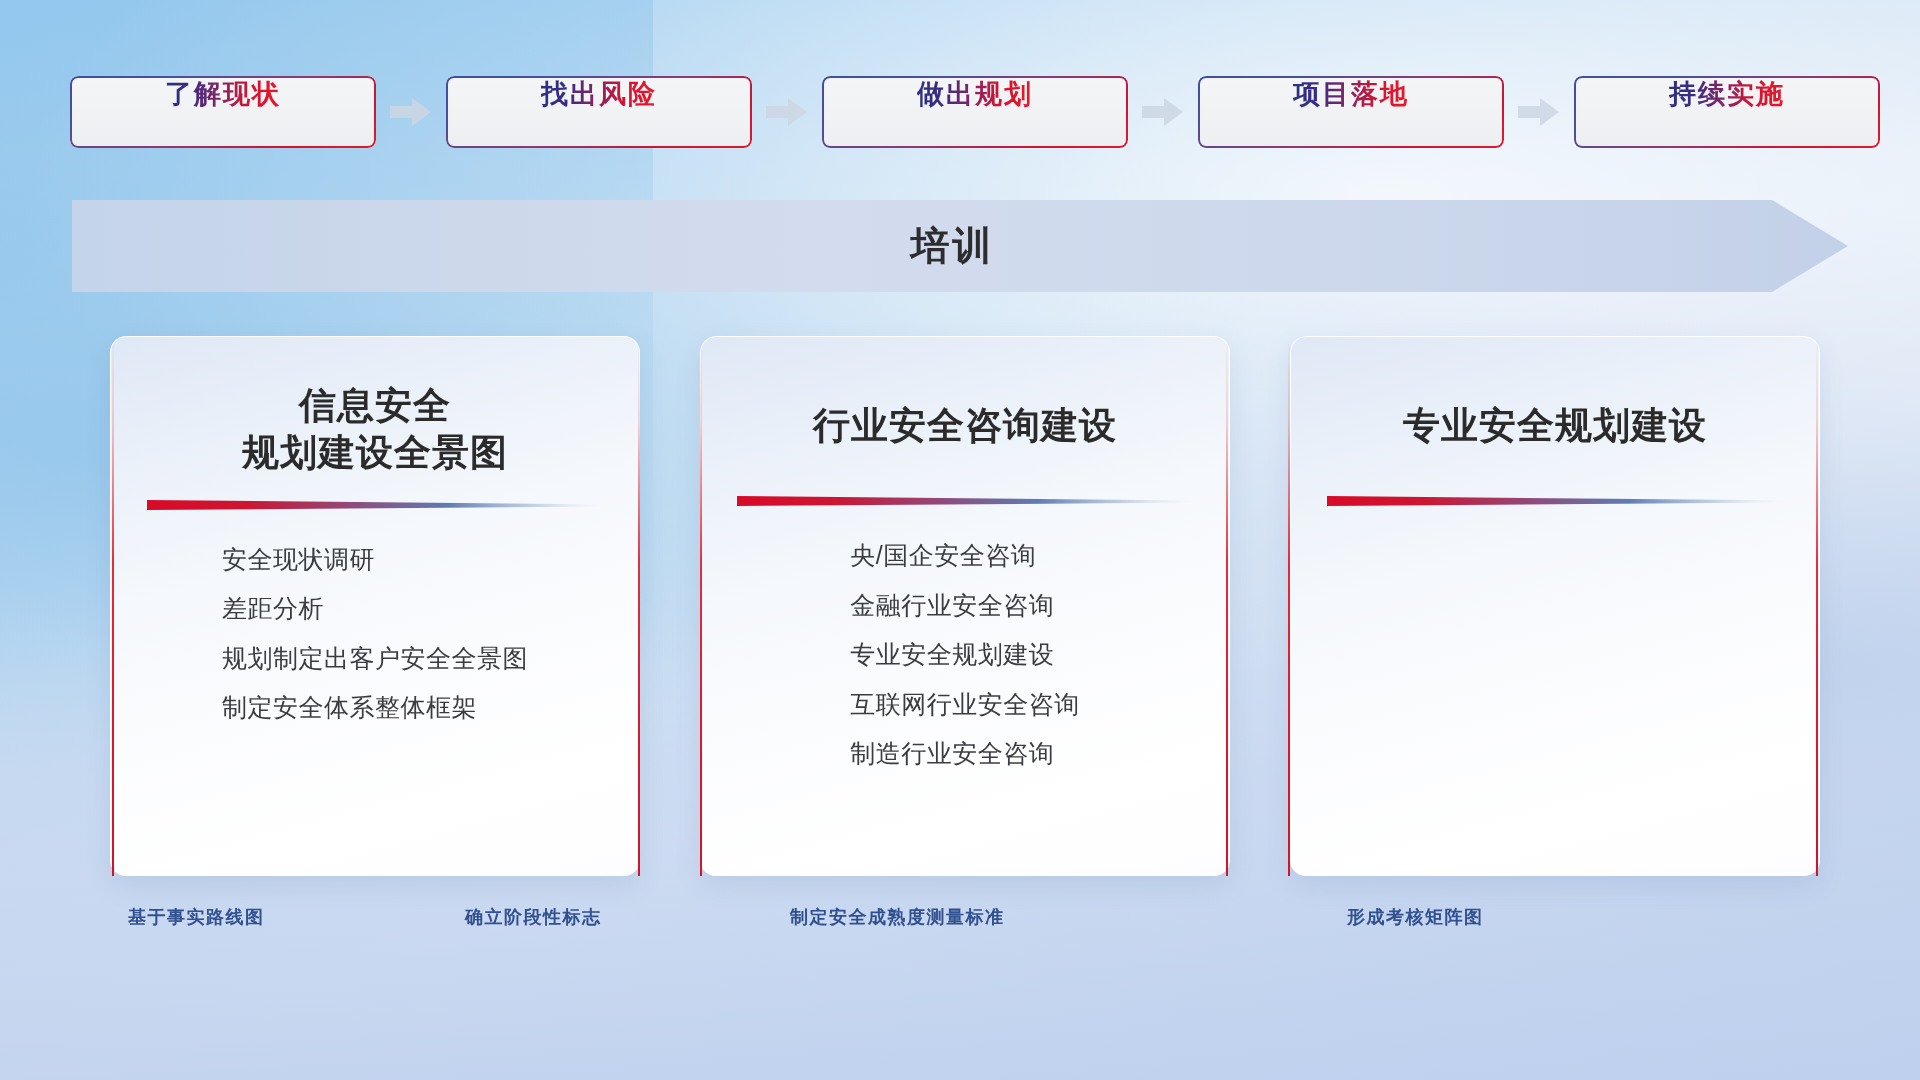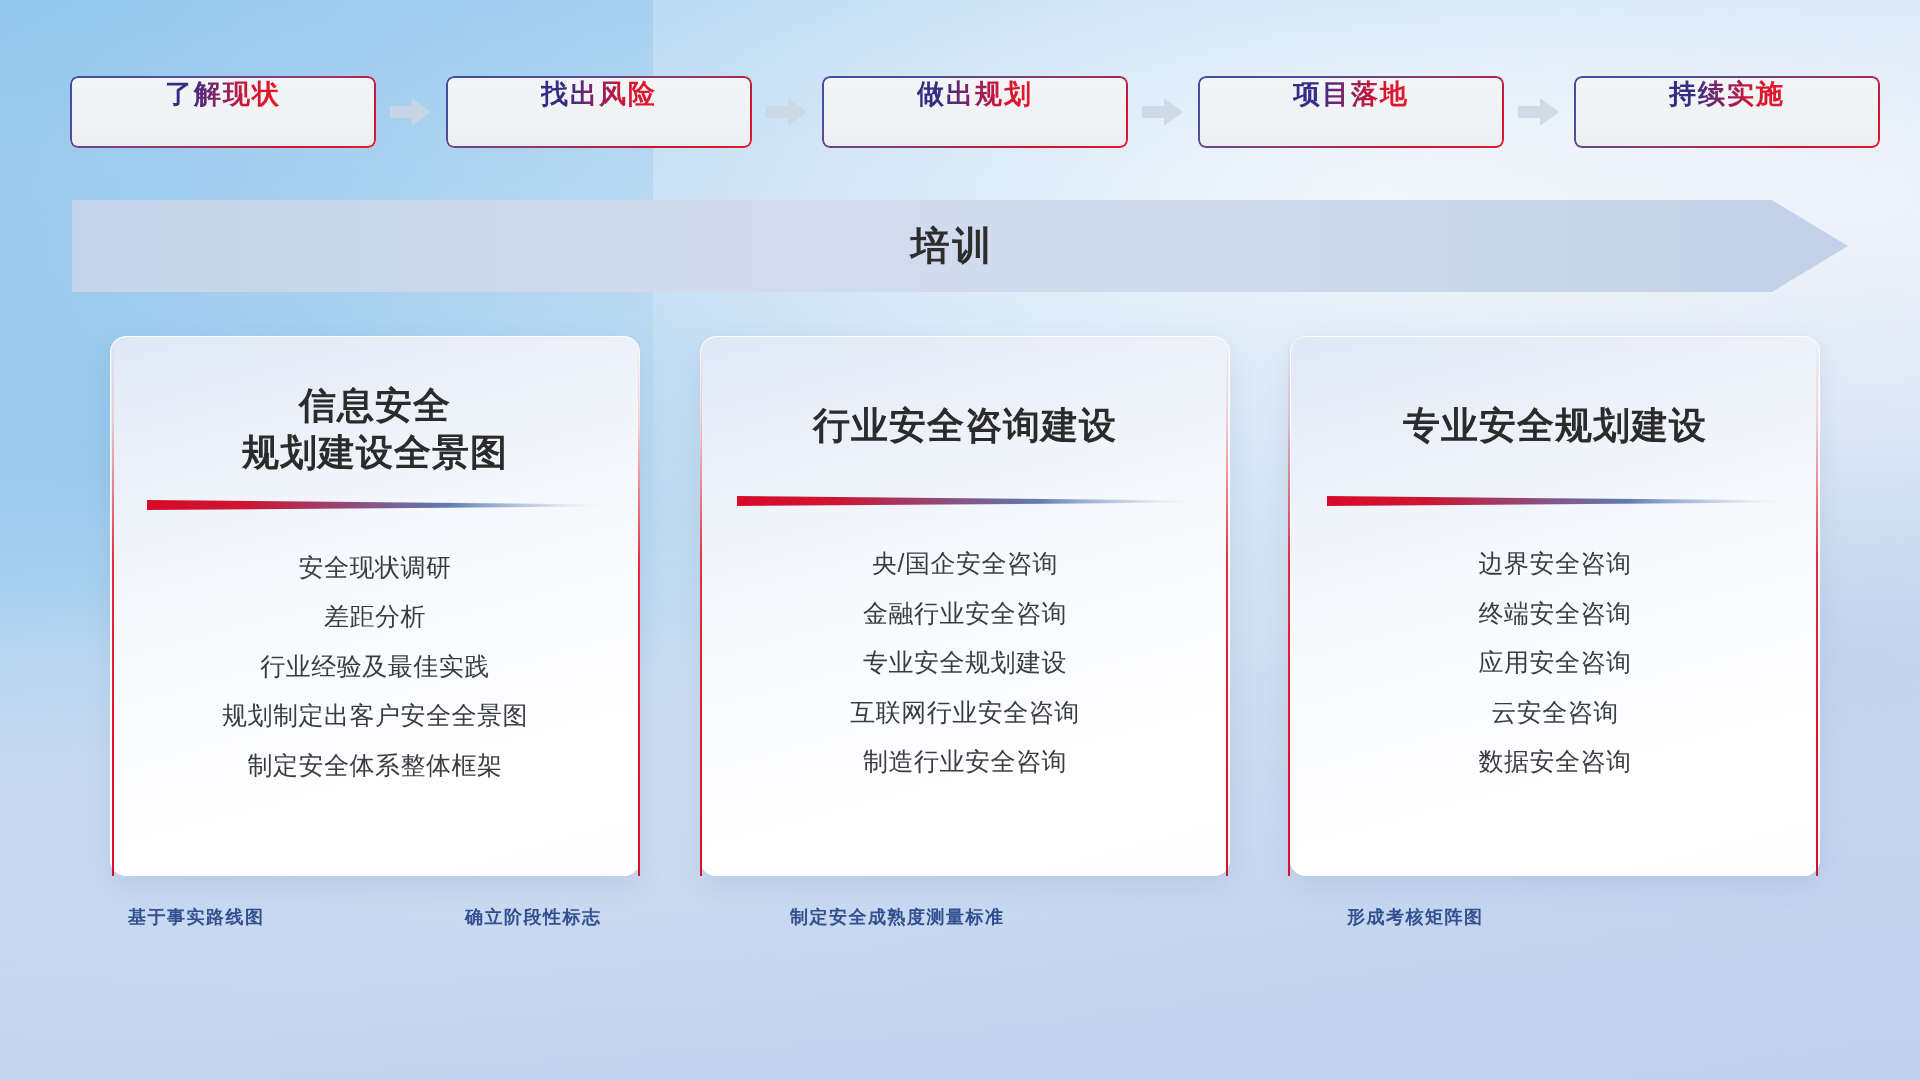--- a/index.html
+++ b/index.html
@@ -86,21 +86,21 @@
   }
   .card-inner{position:relative;z-index:1;height:100%;display:flex;flex-direction:column;align-items:center;}
   .card-title{
     font-size:37px;font-weight:700;color:#2b2b2b;line-height:1.28;
     text-align:center;letter-spacing:1px;margin-top:46px;white-space:pre-line;
   }
   .card-title.single{margin-top:66px;}
   .divider{width:456px;height:16px;margin-top:20px;}
   .divider svg{display:block;width:100%;height:100%;}
   .divider.push{margin-top:44px;}
-  .card-list{margin-top:34px;display:flex;flex-direction:column;align-items:center;gap:9px;}
+  .card-list{margin-top:26px;display:flex;flex-direction:column;gap:9px;}
   .card-list li{list-style:none;font-size:25px;color:#3a3c40;letter-spacing:.5px;line-height:1.62;}
 
   
   .rail{position:absolute;width:2px;top:0;height:100%;z-index:3;
     background:linear-gradient(180deg,rgba(226,28,45,0) 0%,rgba(226,28,45,.18) 16%,rgba(226,28,45,.92) 42%,#e0162c 72%,#d4122a 100%);}
 
   
   #footer{position:absolute;left:0;top:905px;width:1920px;height:60px;}
   .foot{
     position:absolute;top:0;font-size:18px;font-weight:700;color:#31508f;letter-spacing:1.5px;white-space:nowrap;
@@ -207,21 +207,20 @@
                 <stop offset="84%" stop-color="#aebfd8" stop-opacity=".75"></stop>
                 <stop offset="100%" stop-color="#d6e1ee" stop-opacity="0"></stop>
               </linearGradient>
             </defs>
             <path d="M0 3 L456 7.4 L456 9.6 L0 13 Z" fill="url(#dv1)"></path>
           </svg>
         </div>
         <ul class="card-list">
           <li>安全现状调研</li>
           <li>差距分析</li>
-          <li>行业经验及最佳实践</li>
           <li>规划制定出客户安全全景图</li>
           <li>制定安全体系整体框架</li>
         </ul>
       </div>
     </div>
 
     <div class="card">
       <div class="card-inner">
         <div class="card-title single">行业安全咨询建设</div>
         <div class="divider push">
@@ -260,27 +259,20 @@
                 <stop offset="22%" stop-color="#cc1632"></stop>
                 <stop offset="46%" stop-color="#8d4d7e"></stop>
                 <stop offset="66%" stop-color="#5f7cb2"></stop>
                 <stop offset="84%" stop-color="#aebfd8" stop-opacity=".75"></stop>
                 <stop offset="100%" stop-color="#d6e1ee" stop-opacity="0"></stop>
               </linearGradient>
             </defs>
             <path d="M0 3 L456 7.4 L456 9.6 L0 13 Z" fill="url(#dv3)"></path>
           </svg>
         </div>
-        <ul class="card-list">
-          <li>边界安全咨询</li>
-          <li>终端安全咨询</li>
-          <li>应用安全咨询</li>
-          <li>云安全咨询</li>
-          <li>数据安全咨询</li>
-        </ul>
       </div>
     </div>
 
     <span class="rail" style="left:2px"></span>
     <span class="rail" style="left:528px"></span>
     <span class="rail" style="left:590px"></span>
     <span class="rail" style="left:1116px"></span>
     <span class="rail" style="left:1178px"></span>
     <span class="rail" style="left:1706px"></span>
   </div>

